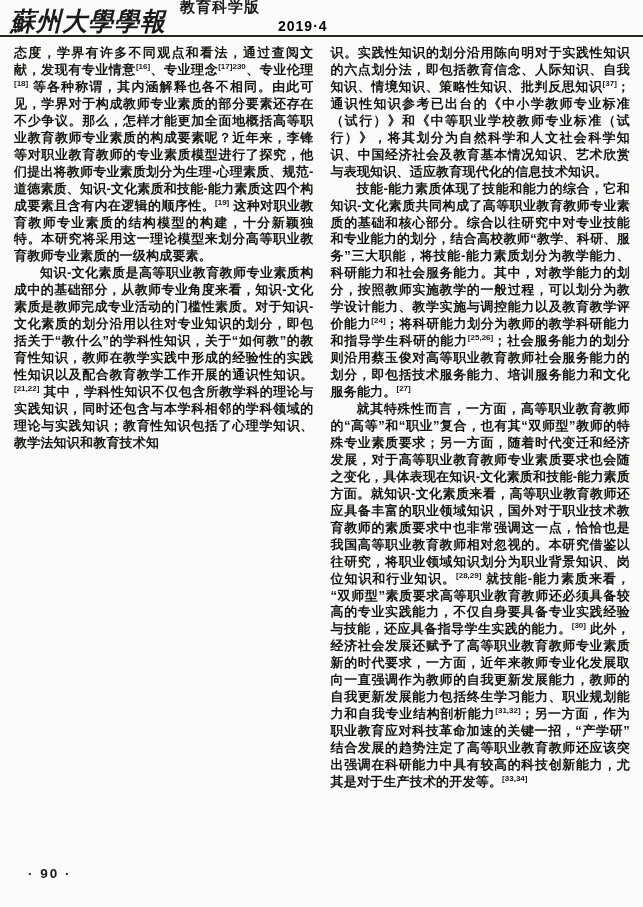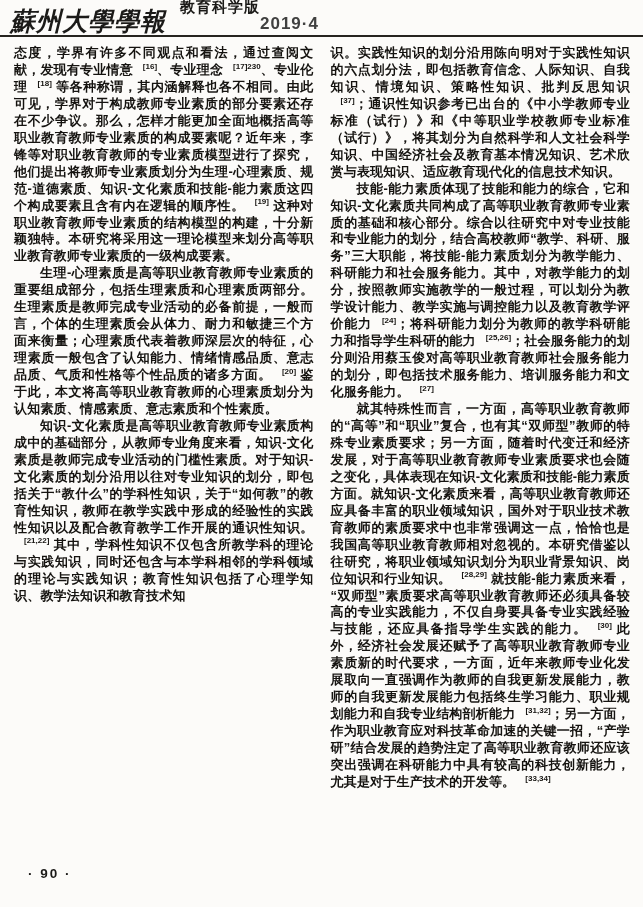--- a/index.html
+++ b/index.html
@@ -35,25 +35,26 @@
   }
   .edition {
     margin-left: 14px;
     font-size: 15px;
     font-weight: bold;
     letter-spacing: 1px;
     padding-bottom: 18px;
     color: #1b1a18;
   }
   .issue {
-    font-size: 17px;
+    margin-left: 18px;
+    font-size: 14px;
     font-weight: bold;
     letter-spacing: 1px;
     padding-bottom: 1px;
-    color: #404040;
+    color: #000000;
   }
   .rule {
     position: absolute;
     top: 35px; left: 0;
     width: 643px;
     border-top: 2px solid #26241f;
   }
   
   .columns {
     position: absolute;
@@ -74,21 +75,20 @@
     letter-spacing: 0.2px;
     color: #151310;
   }
   .col p.indent { text-indent: 2em; }
   .col p sup {
     font-size: 8px;
     line-height: 0;
     vertical-align: super;
     letter-spacing: 0;
     font-weight: 600;
-    margin-left: 10px;
   }
   
   .footer {
     position: absolute;
     left: 28px; bottom: 26px;
     font-size: 13.5px;
     font-weight: 600;
     letter-spacing: 2px;
     color: #1b1a18;
   }
@@ -102,21 +102,20 @@
     <span class="logo">蘇州大學學報</span>
     <span class="edition">教育科学版</span>
     <span class="issue">2019·4</span>
   </div>
 
   <div class="rule"></div>
 
   <div class="columns">
     <div class="col">
         <p class=""><span>态度，学界有许多不同观点和看法，通过查阅文献，发现有专业情意</span><sup>[16]</sup><span>、专业理念</span><sup>[17]230</sup><span>、专业伦理</span><sup>[18]</sup><span> 等各种称谓，其内涵解释也各不相同。由此可见，学界对于构成教师专业素质的部分要素还存在不少争议。那么，怎样才能更加全面地概括高等职业教育教师专业素质的构成要素呢？近年来，李锋等对职业教育教师的专业素质模型进行了探究，他们提出将教师专业素质划分为生理-心理素质、规范-道德素质、知识-文化素质和技能-能力素质这四个构成要素且含有内在逻辑的顺序性。</span><sup>[19]</sup><span> 这种对职业教育教师专业素质的结构模型的构建，十分新颖独特。本研究将采用这一理论模型来划分高等职业教育教师专业素质的一级构成要素。</span></p>
-        <p class="indent"><span>生理-心理素质是高等职业教育教师专业素质的重要组成部分，包括生理素质和心理素质两部分。生理素质是教师完成专业活动的必备前提，一般而言，个体的生理素质会从体力、耐力和敏捷三个方面来衡量；心理素质代表着教师深层次的特征，心理素质一般包含了认知能力、情绪情感品质、意志品质、气质和性格等个性品质的诸多方面。</span><sup>[20]</sup><span> 鉴于此，本文将高等职业教育教师的心理素质划分为认知素质、情感素质、意志素质和个性素质。</span></p>
         <p class="indent"><span>知识-文化素质是高等职业教育教师专业素质构成中的基础部分，从教师专业角度来看，知识-文化素质是教师完成专业活动的门槛性素质。对于知识-文化素质的划分沿用以往对专业知识的划分，即包括关于“教什么”的学科性知识，关于“如何教”的教育性知识，教师在教学实践中形成的经验性的实践性知识以及配合教育教学工作开展的通识性知识。</span><sup>[21,22]</sup><span> 其中，学科性知识不仅包含所教学科的理论与实践知识，同时还包含与本学科相邻的学科领域的理论与实践知识；教育性知识包括了心理学知识、教学法知识和教育技术知</span></p>
       </div>
     <div class="col">
         <p class=""><span>识。实践性知识的划分沿用陈向明对于实践性知识的六点划分法，即包括教育信念、人际知识、自我知识、情境知识、策略性知识、批判反思知识</span><sup>[37]</sup><span>；通识性知识参考已出台的《中小学教师专业标准（试行）》和《中等职业学校教师专业标准（试行）》，将其划分为自然科学和人文社会科学知识、中国经济社会及教育基本情况知识、艺术欣赏与表现知识、适应教育现代化的信息技术知识。</span></p>
         <p class="indent"><span>技能-能力素质体现了技能和能力的综合，它和知识-文化素质共同构成了高等职业教育教师专业素质的基础和核心部分。综合以往研究中对专业技能和专业能力的划分，结合高校教师“教学、科研、服务”三大职能，将技能-能力素质划分为教学能力、科研能力和社会服务能力。其中，对教学能力的划分，按照教师实施教学的一般过程，可以划分为教学设计能力、教学实施与调控能力以及教育教学评价能力</span><sup>[24]</sup><span>；将科研能力划分为教师的教学科研能力和指导学生科研的能力</span><sup>[25,26]</sup><span>；社会服务能力的划分则沿用蔡玉俊对高等职业教育教师社会服务能力的划分，即包括技术服务能力、培训服务能力和文化服务能力。</span><sup>[27]</sup></p>
         <p class="indent"><span>就其特殊性而言，一方面，高等职业教育教师的“高等”和“职业”复合，也有其“双师型”教师的特殊专业素质要求；另一方面，随着时代变迁和经济发展，对于高等职业教育教师专业素质要求也会随之变化，具体表现在知识-文化素质和技能-能力素质方面。就知识-文化素质来看，高等职业教育教师还应具备丰富的职业领域知识，国外对于职业技术教育教师的素质要求中也非常强调这一点，恰恰也是我国高等职业教育教师相对忽视的。本研究借鉴以往研究，将职业领域知识划分为职业背景知识、岗位知识和行业知识。</span><sup>[28,29]</sup><span> 就技能-能力素质来看，“双师型”素质要求高等职业教育教师还必须具备较高的专业实践能力，不仅自身要具备专业实践经验与技能，还应具备指导学生实践的能力。</span><sup>[30]</sup><span> 此外，经济社会发展还赋予了高等职业教育教师专业素质新的时代要求，一方面，近年来教师专业化发展取向一直强调作为教师的自我更新发展能力，教师的自我更新发展能力包括终生学习能力、职业规划能力和自我专业结构剖析能力</span><sup>[31,32]</sup><span>；另一方面，作为职业教育应对科技革命加速的关键一招，“产学研”结合发展的趋势注定了高等职业教育教师还应该突出强调在科研能力中具有较高的科技创新能力，尤其是对于生产技术的开发等。</span><sup>[33,34]</sup></p>
       </div>
   </div>
 
   <div class="footer">· 90 ·</div>

